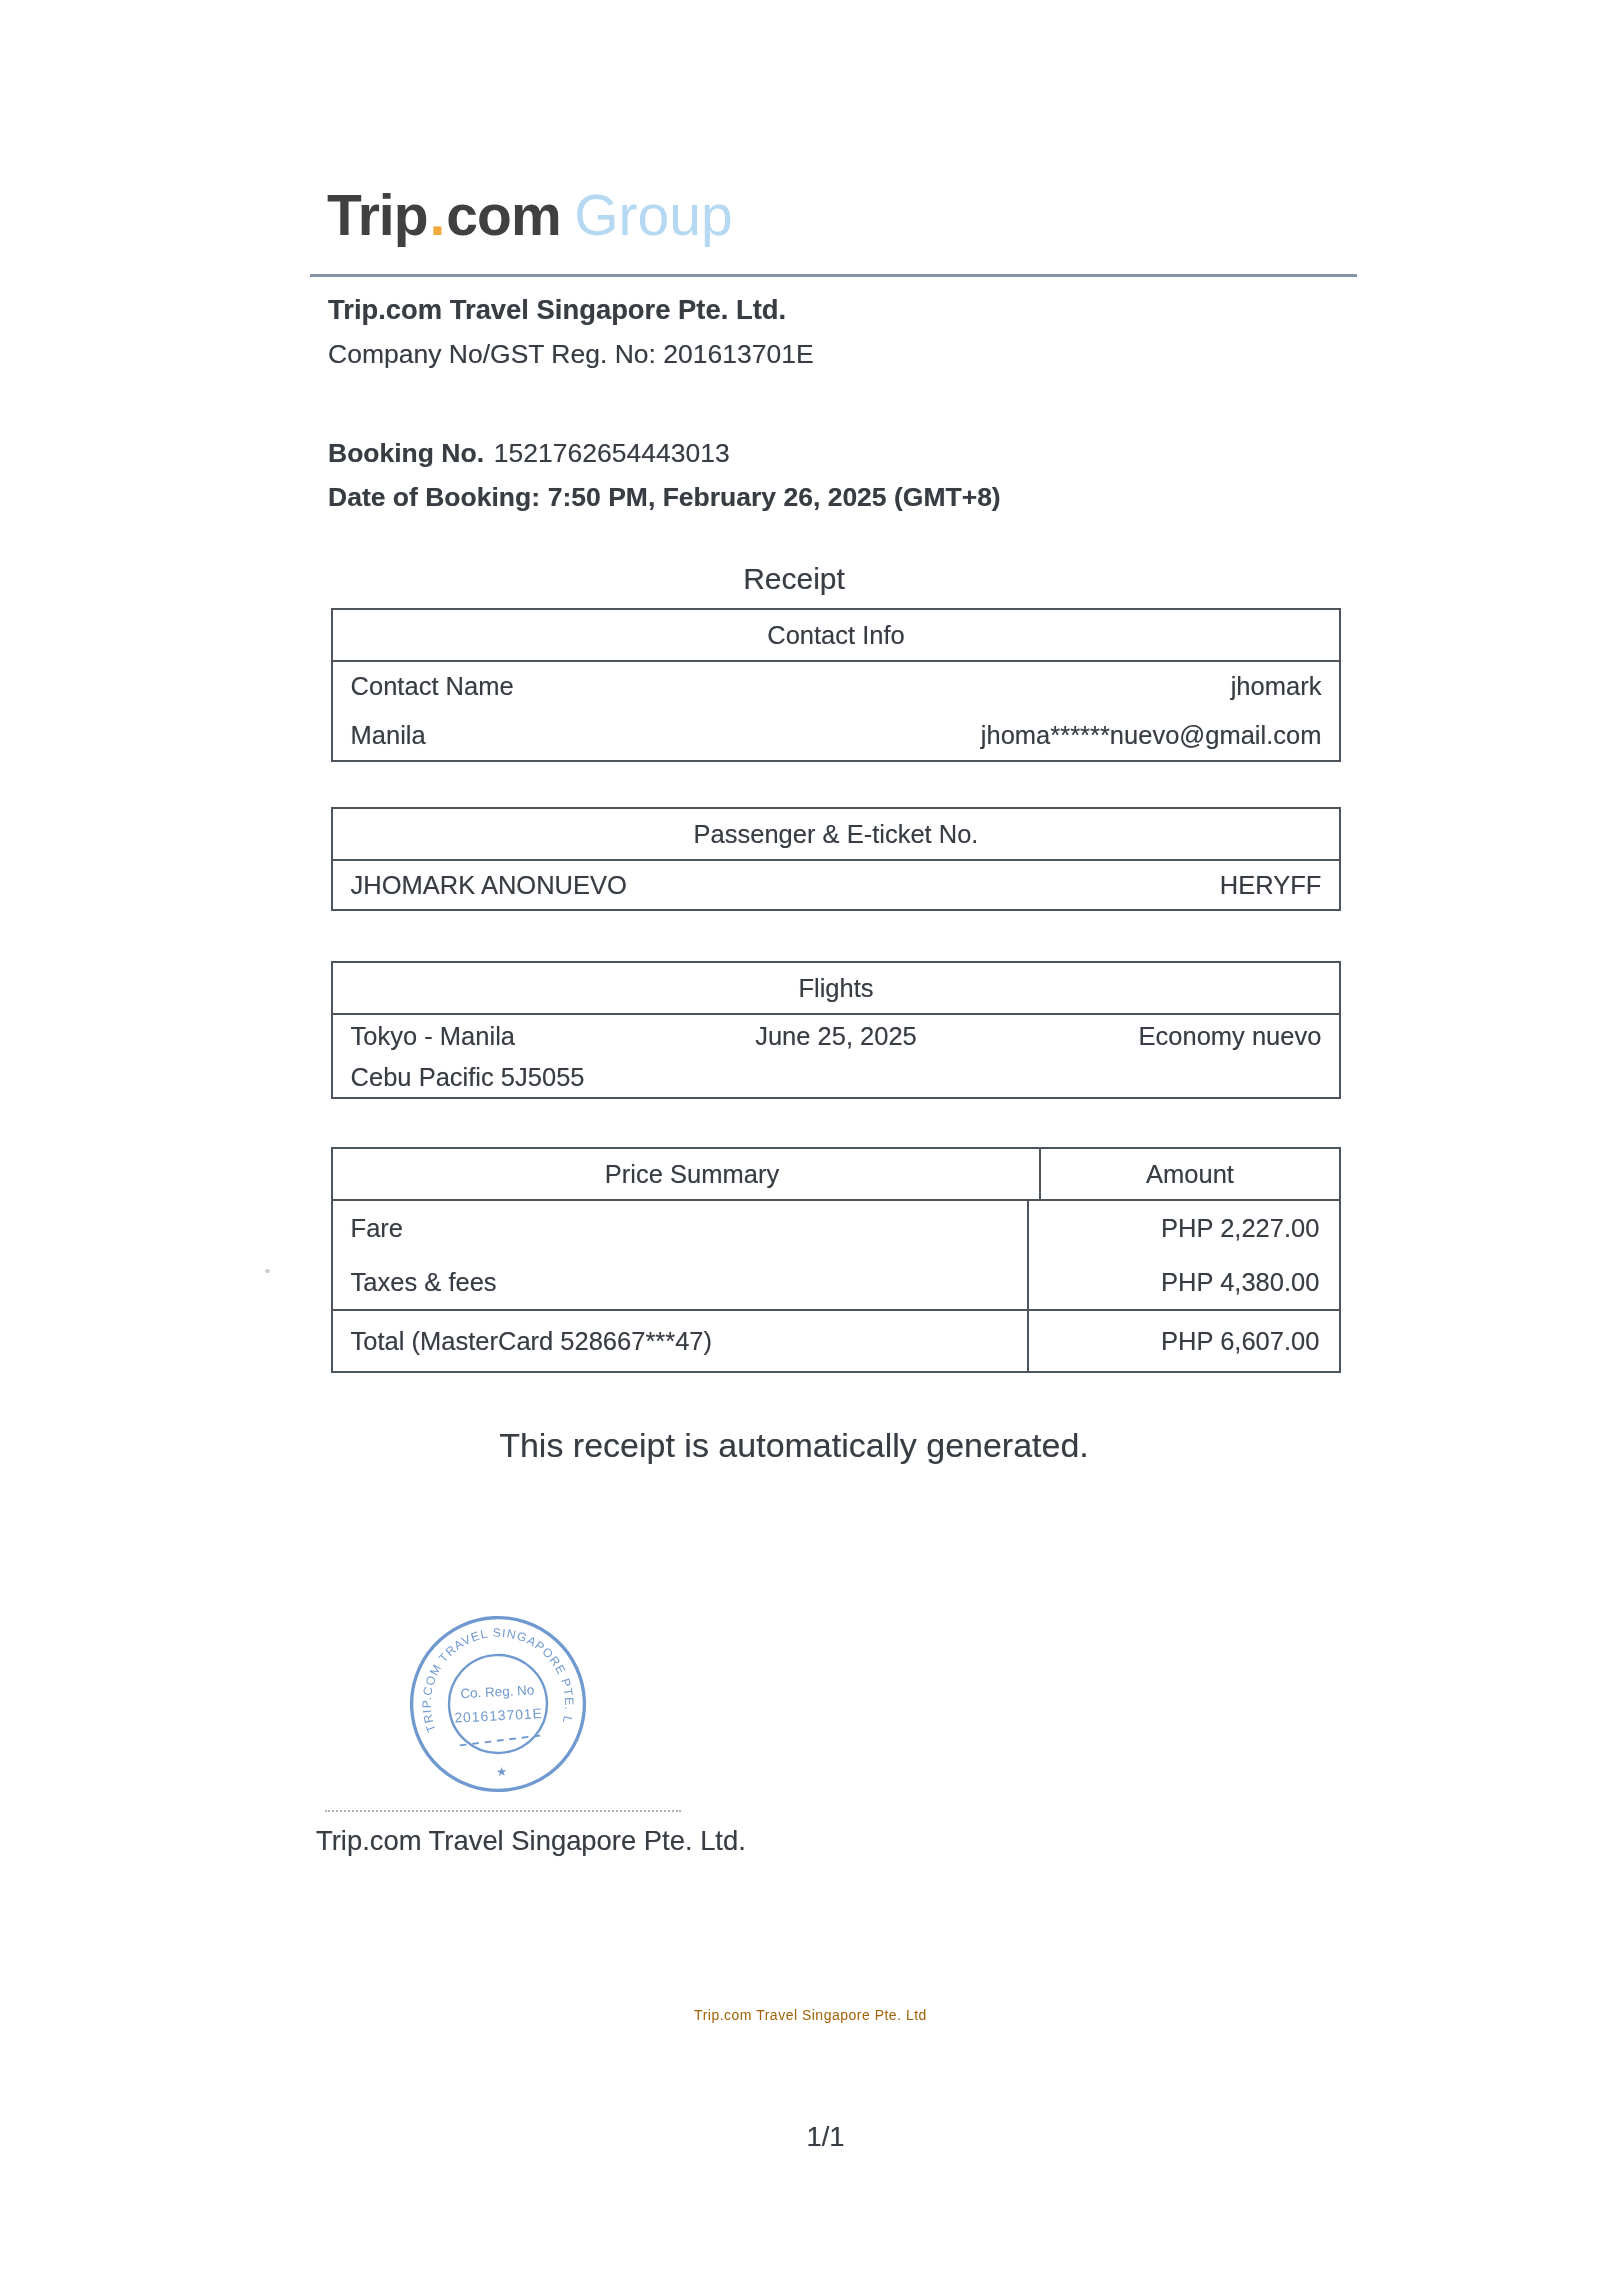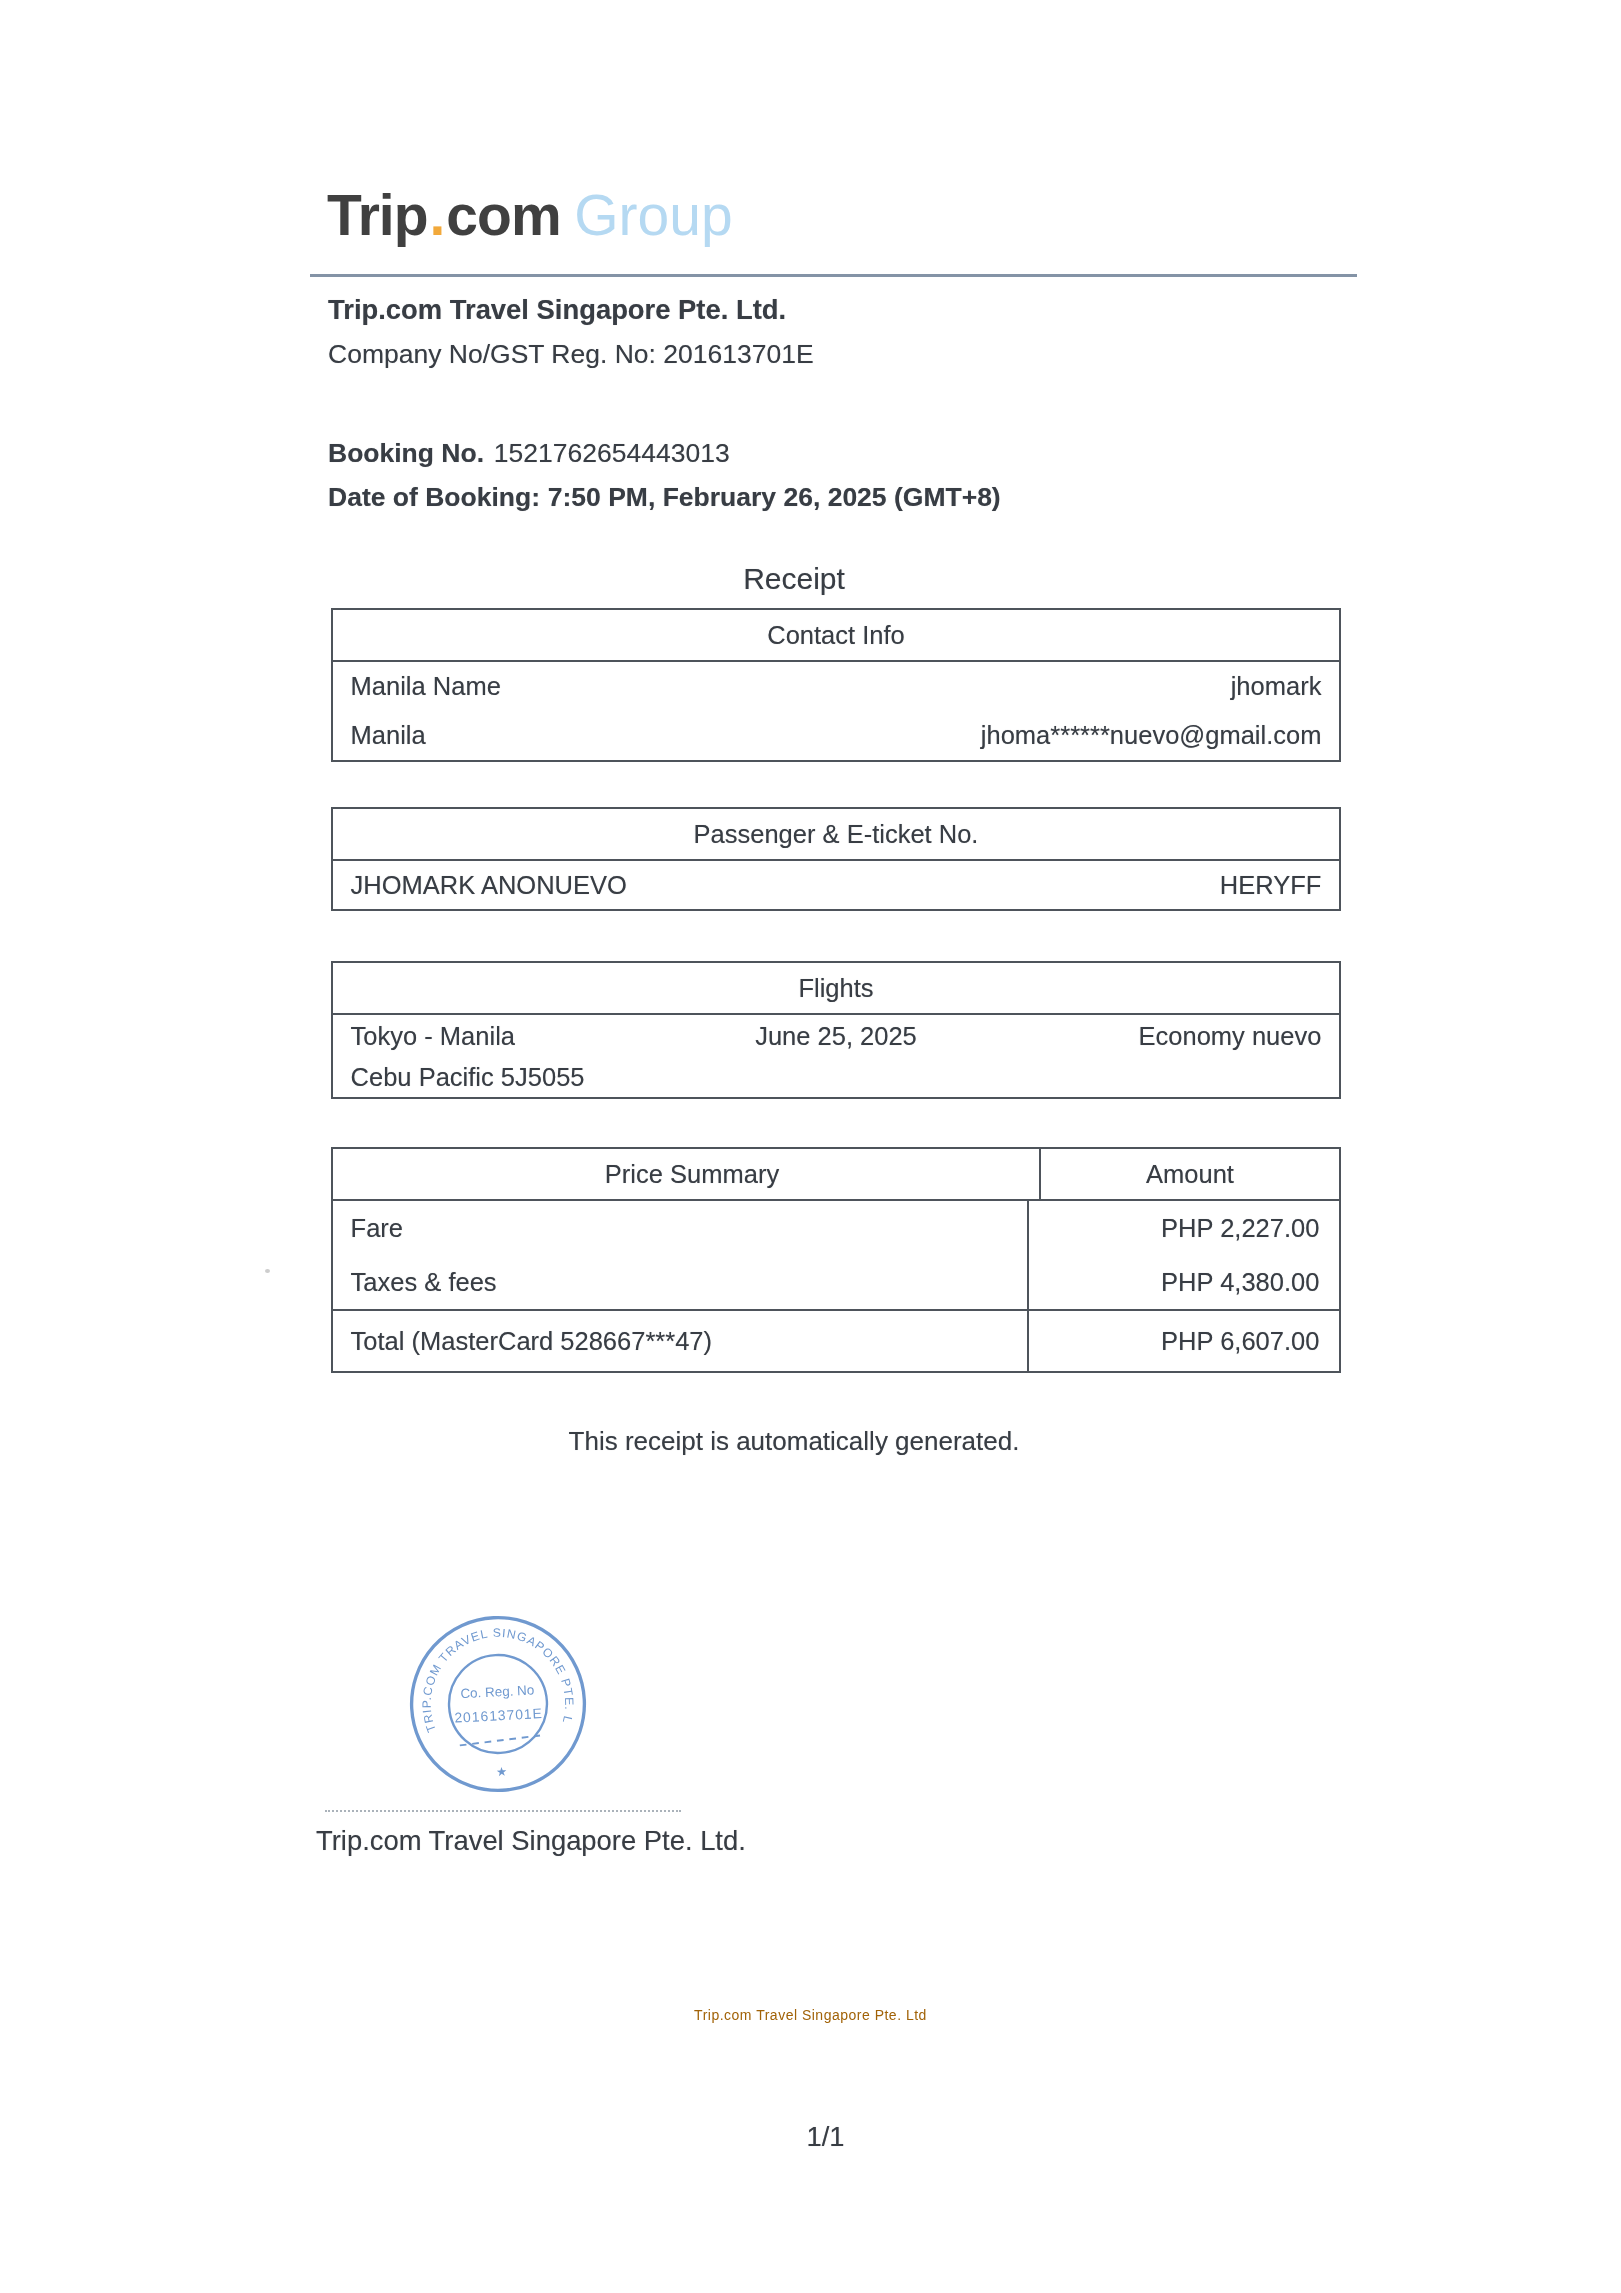--- a/index.html
+++ b/index.html
@@ -51,21 +51,21 @@
   .price-head { height:50px; border-bottom:2.9px solid #4e545b;padding-left:12px; }
   .price-head .cell { display:flex; align-items:center; justify-content:center; }
   .price-body { border-bottom:2.9px solid #4e545b; }
   .price-line { height:54px; }
   .price-line .cell-l { display:flex; align-items:center; padding-left:17.6px; }
   .price-line .cell-r { display:flex; align-items:center; justify-content:flex-end; padding-right:19.6px; }
   .price-total { height:60px; }
   .price-total .cell-l { display:flex; align-items:center; padding-left:17.6px; }
   .price-total .cell-r { display:flex; align-items:center; justify-content:flex-end; padding-right:19.6px; }
 
-  .note { position:absolute; left:289px; top:1426px; width:1010px; text-align:center; font-size:26px; }
+  .note { position:absolute; left:289px; top:1426px; width:1010px; text-align:center; font-size:34px; }
 
   
   .stamp { position:absolute; left:402px; top:1608px; width:192px; height:192px;
            transform:rotate(-3deg); opacity:0.8; }
   .sig-dotline { position:absolute; left:325px; top:1794px; width:356px; height:15.7px;
                  border-bottom:2.9px dotted #aab2ba; }
   .sig-company { position:absolute; left:316px; top:1825px; font-size:27.4px; }
 
   .watermark { position:absolute; left:0; top:2007px; width:1621px; text-align:center;
                font-size:14px; color:#a16207; letter-spacing:0.5px; filter:blur(0.4px); }
@@ -92,21 +92,21 @@
   </div>
   <div class="booking-date scan">
     <span class="lbl">Date of Booking:</span><span>7:50 PM, February 26, 2025 (GMT+8)</span>
   </div>
 
   <div class="receipt-title scan">Receipt</div>
 
   <div class="tbl contact-tbl">
     <div class="tbl-h scan">Contact Info</div>
     <div class="tbl-r">
-      <span class="scan">Manila Name</span>
+      <span class="scan">Contact Name</span>
       <span class="scan">jhomark</span>
     </div>
     <div class="tbl-r">
       <span class="scan">Manila</span>
       <span class="scan">jhoma******nuevo@gmail.com</span>
     </div>
   </div>
 
   <div class="tbl passenger-tbl">
     <div class="tbl-h scan">Passenger &amp; E-ticket No.</div>

